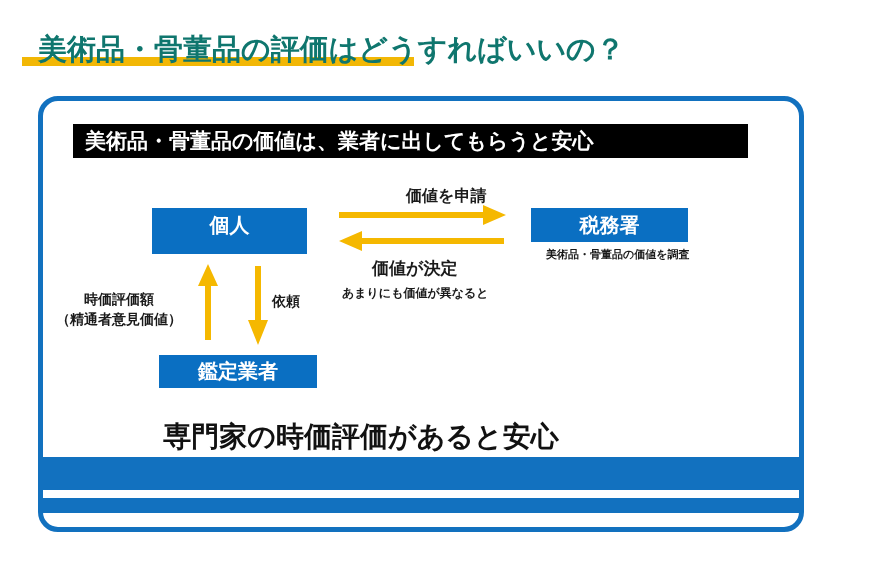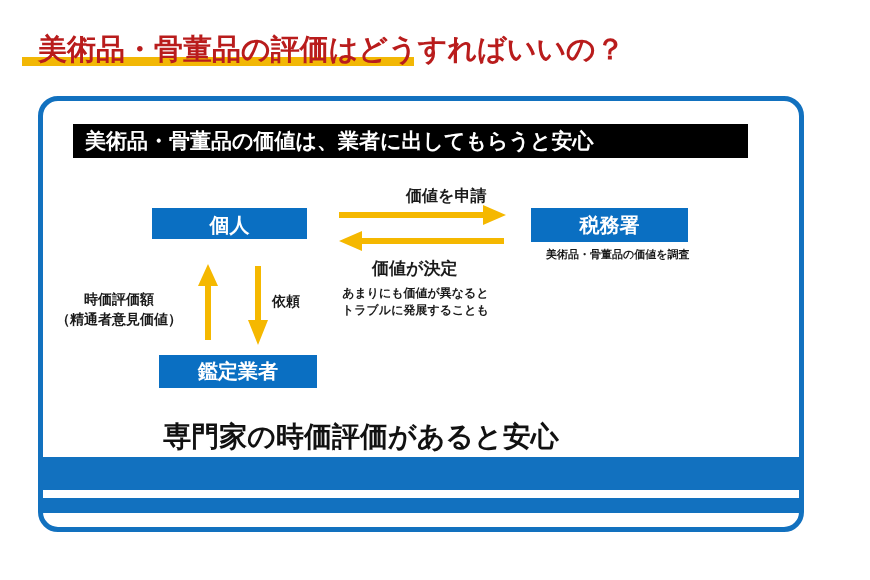--- a/index.html
+++ b/index.html
@@ -1,24 +1,24 @@
 <!DOCTYPE html>
 <html><head>
 <meta charset="utf-8">
 <style>
   html, body { margin:0; padding:0; background:#ffffff; }
   body { width:870px; height:580px; position:relative; overflow:hidden;
          font-family:"DejaVu Sans","Liberation Sans",sans-serif; color:#1a1a1a; }
   .abs { position:absolute; }
-  .title { left:38px; top:30px; font-size:29px; font-weight:bold; letter-spacing:0px; color:#b91c1c; white-space:nowrap; z-index:2; }
+  .title { left:38px; top:30px; font-size:29px; font-weight:bold; letter-spacing:0px; color:#0f766e; white-space:nowrap; z-index:2; }
   .title-underline { left:22px; top:57px; width:392px; height:9px; background:#f2b705; z-index:1; }
   .frame { left:38px; top:96px; width:766px; height:436px; border:5px solid #1271bf; border-radius:20px; box-sizing:border-box; background:#fff; overflow:hidden; }
   .banner { left:73px; top:124px; width:675px; height:34px; background:#000000; color:#fff; font-size:21px; font-weight:bold; line-height:34px; padding-left:12px; box-sizing:border-box; white-space:nowrap; }
   .box { background:#0a6fc2; color:#fff; font-weight:bold; font-size:20px; text-align:center; }
-  .box-kojin { left:152px; top:208px; width:155px; height:31px; line-height:34px; }
+  .box-kojin { left:152px; top:208px; width:155px; height:46px; line-height:34px; }
   .box-zeimu { left:531px; top:208px; width:157px; height:34px; line-height:34px; }
   .box-kantei { left:159px; top:355px; width:158px; height:33px; line-height:33px; }
   .lbl { font-weight:bold; white-space:nowrap; color:#1a1a1a; }
   .lbl-apply { left:370px; top:186px; font-size:16px;margin-left:36px; }
   .lbl-decide { left:372px; top:257px; font-size:17px; }
   .lbl-warn { left:342px; top:285px; font-size:12px; line-height:17px; text-align:center; }
   .lbl-zeimu-sub { left:546px; top:247px; font-size:11px; }
   .lbl-left { left:56px; top:289px; font-size:14px; line-height:20px; text-align:center; }
   .lbl-irai { left:272px; top:293px; font-size:14px; }
   .bottom-text { left:0; top:418px; width:722px; text-align:center; font-size:28px; font-weight:bold; color:#111; white-space:nowrap; }
@@ -60,21 +60,20 @@
   <g>
     <rect x="255" y="266" width="6" height="56" fill="#f5b800"></rect>
     <polygon points="248,320 258,345 268,320" fill="#f5b800"></polygon>
   </g>
 </svg>
 
 <div class="abs lbl lbl-apply">価値を申請</div>
 <div class="abs lbl lbl-decide">価値が決定</div>
 <div class="abs lbl lbl-warn">
   <div>あまりにも価値が異なると</div>
-  <div>トラブルに発展することも</div>
 </div>
 <div class="abs lbl lbl-zeimu-sub">美術品・骨董品の価値を調査</div>
 <div class="abs lbl lbl-left">
   <div>時価評価額</div>
   <div>（精通者意見価値）</div>
 </div>
 <div class="abs lbl lbl-irai">依頼</div>
 
 <div class="abs bottom-text">専門家の時価評価があると安心</div>
 

